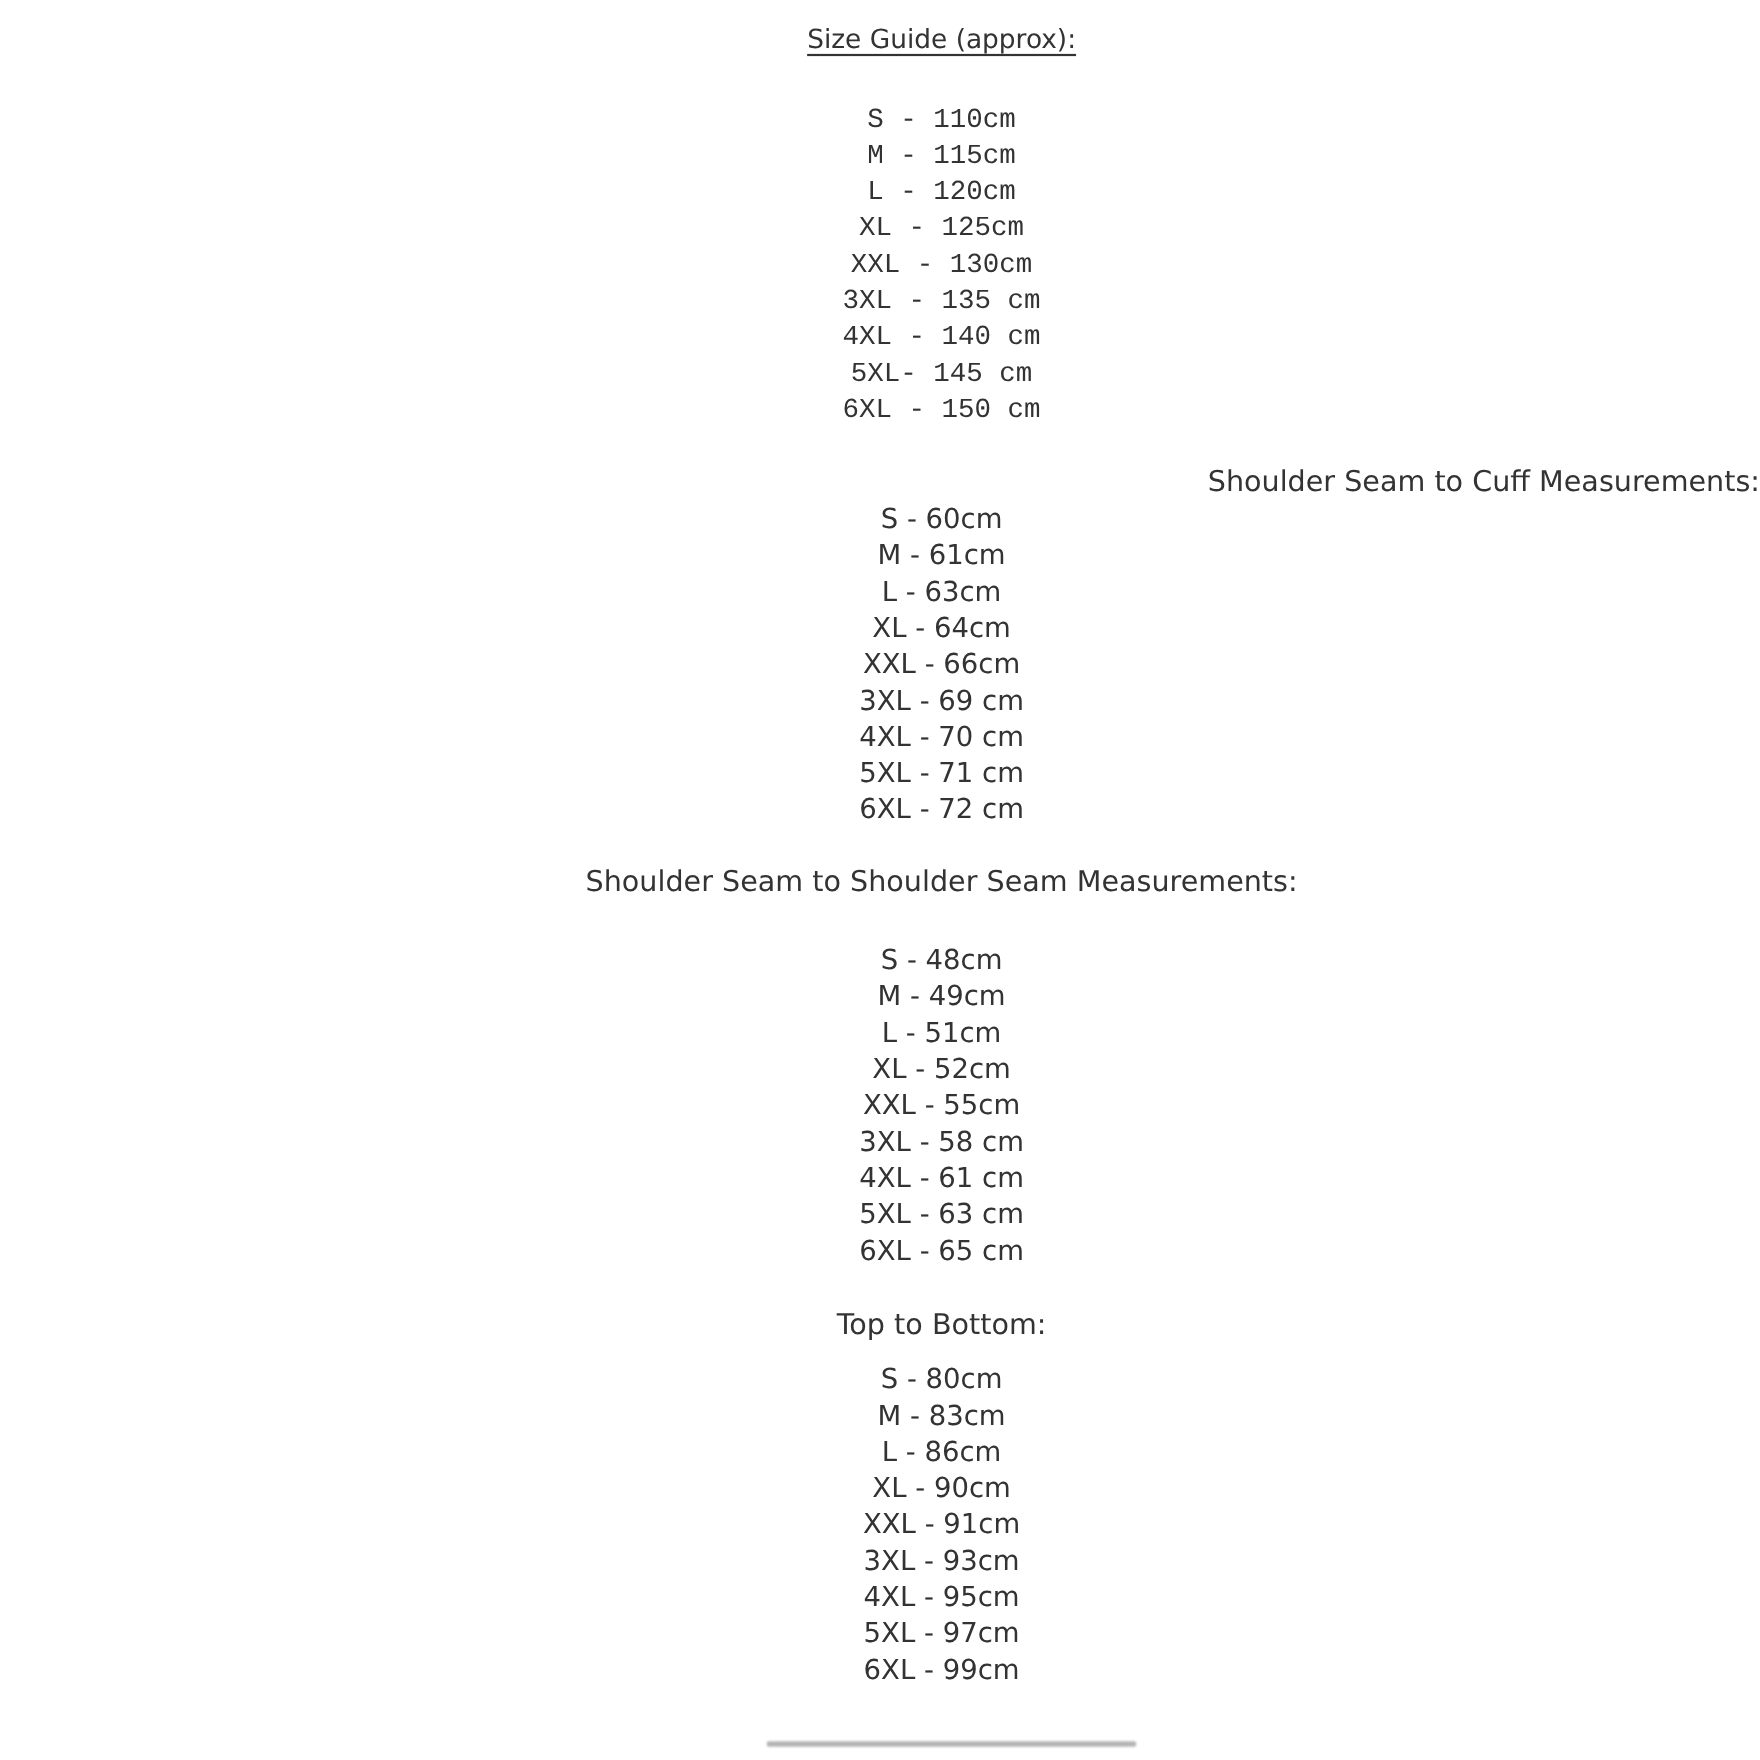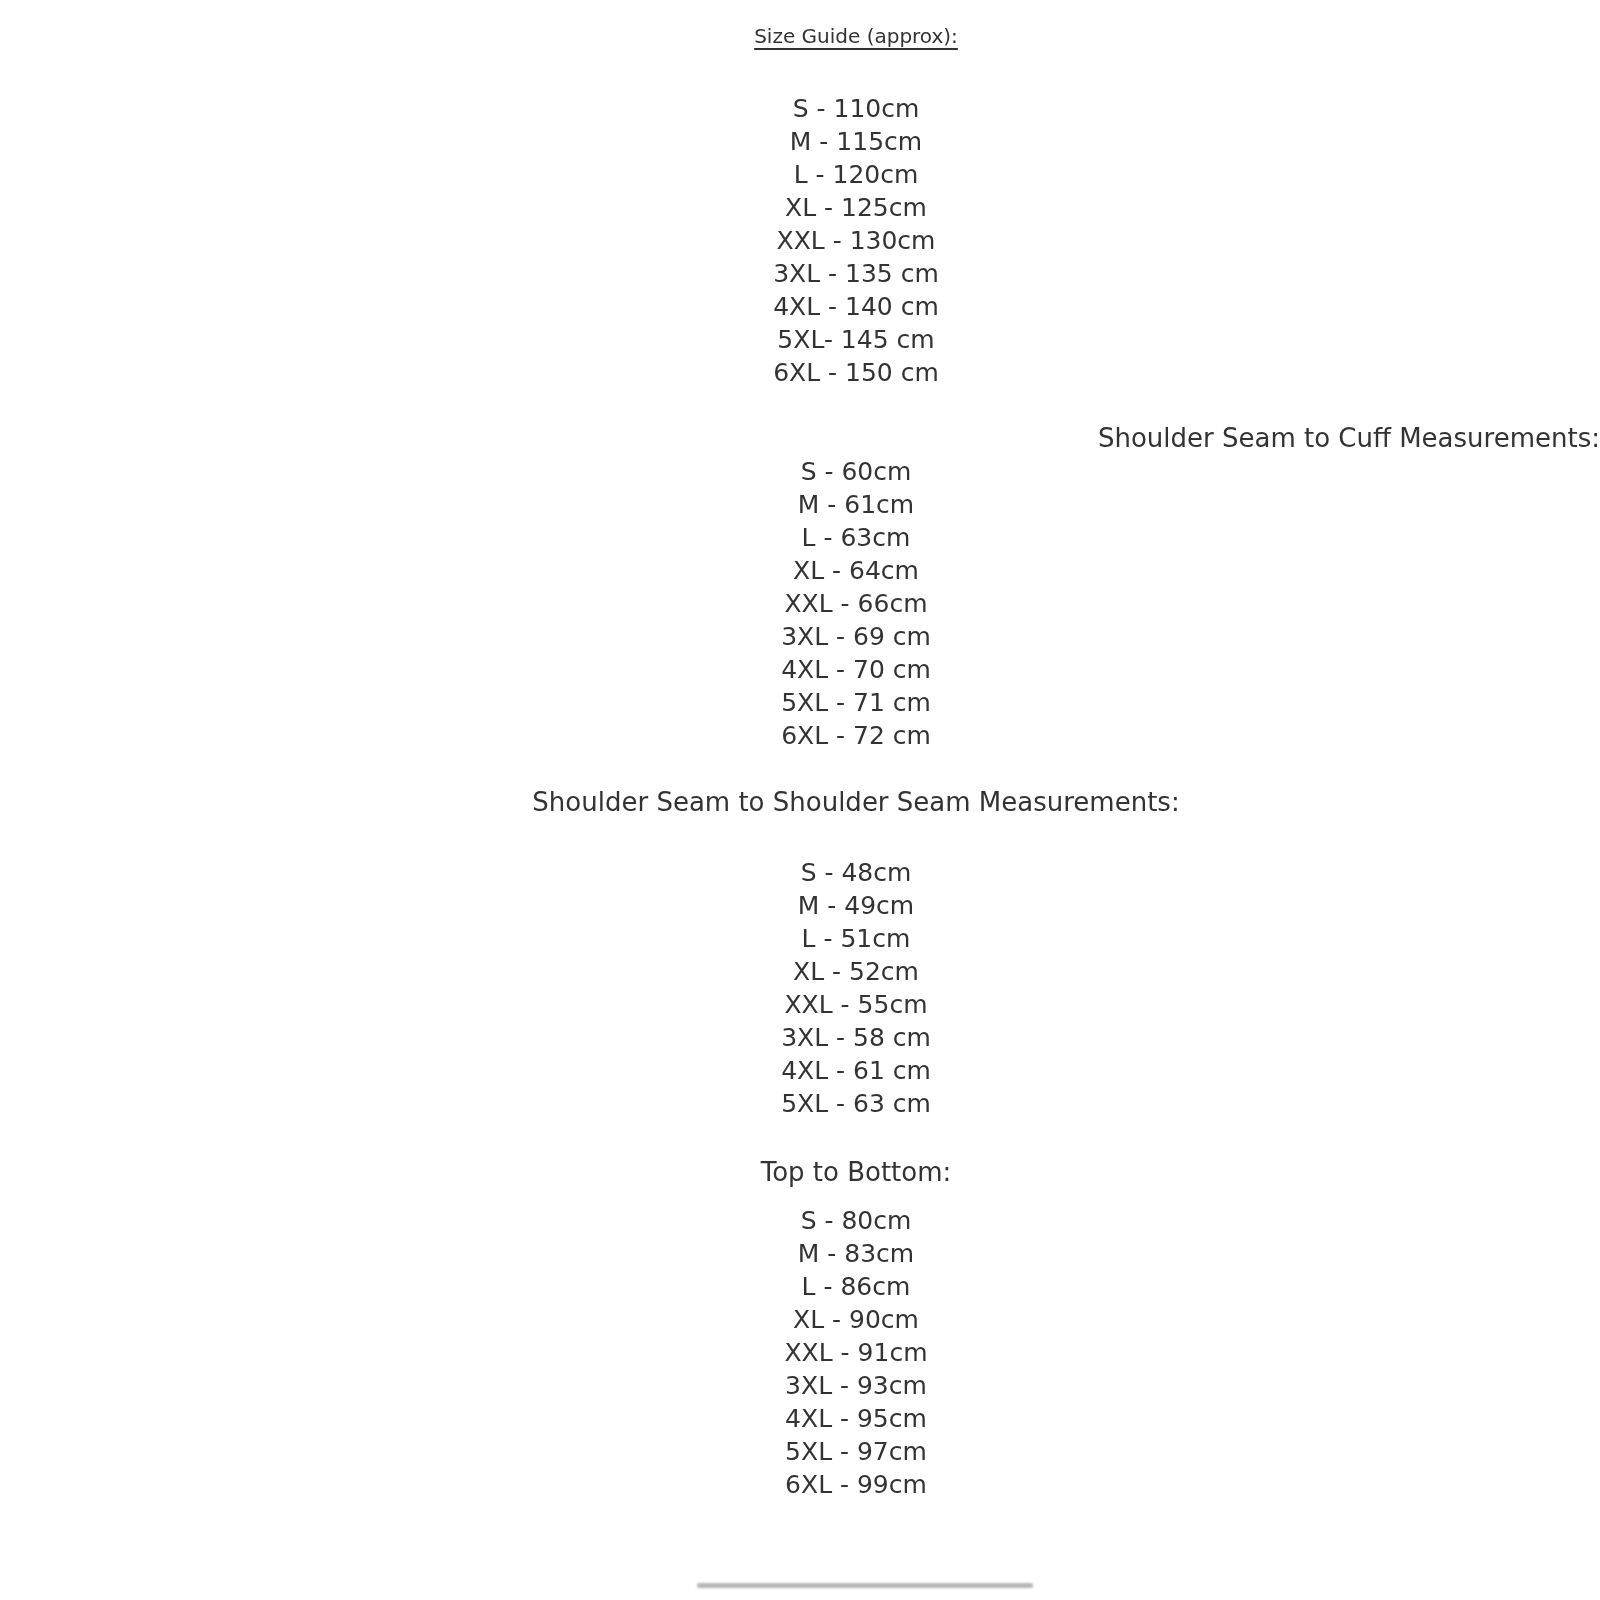--- a/index.html
+++ b/index.html
@@ -21,35 +21,35 @@
     padding-top: 20px;
     padding-left: 112px; 
     text-align: center;
   }
   .line {
     font-size: 25px;
     line-height: 33px;
     white-space: pre;
   }
   .title {
-    font-size: 20px;
+    font-size: 24px;
     line-height: 33px;
     font-weight: 400;
     text-decoration: underline;
     text-underline-offset: 5px;
     text-decoration-thickness: 2px;
     white-space: pre;
   }
   .heading {
     font-size: 26px;
     line-height: 33px;
     white-space: pre;
   }
   .sec1-h  { margin-top: 30px; }
-  .sec1-items { margin-top: 39px; }
+  .sec1-items { margin-top: 39px; font-family: Liberation Mono, monospace; }
   .sec2-h  { margin-top: 33px; text-align: right; }
   .sec2-items { margin-top: 0; }
   .sec3-h  { margin-top: 34px; text-align: center; }
   .sec3-items { margin-top: 37px; }
   .sec4-h  { margin-top: 36px; }
   .sec4-items { margin-top: 15px; }
   .cropped-remnant {
     position: absolute;
     left: 697px;
     top: 1583px;
@@ -95,20 +95,21 @@
   <div class="heading sec3-h">Shoulder Seam to Shoulder Seam Measurements:</div>
   <div class="sec3-items">
     <div class="line">S - 48cm</div>
     <div class="line">M - 49cm</div>
     <div class="line">L - 51cm</div>
     <div class="line">XL - 52cm</div>
     <div class="line">XXL - 55cm</div>
     <div class="line">3XL - 58 cm</div>
     <div class="line">4XL - 61 cm</div>
     <div class="line">5XL - 63 cm</div>
+    <div class="line">6XL - 65 cm</div>
   </div>
 
   <div class="heading sec4-h">Top to Bottom:</div>
   <div class="sec4-items">
     <div class="line">S - 80cm</div>
     <div class="line">M - 83cm</div>
     <div class="line">L - 86cm</div>
     <div class="line">XL - 90cm</div>
     <div class="line">XXL - 91cm</div>
     <div class="line">3XL - 93cm</div>

